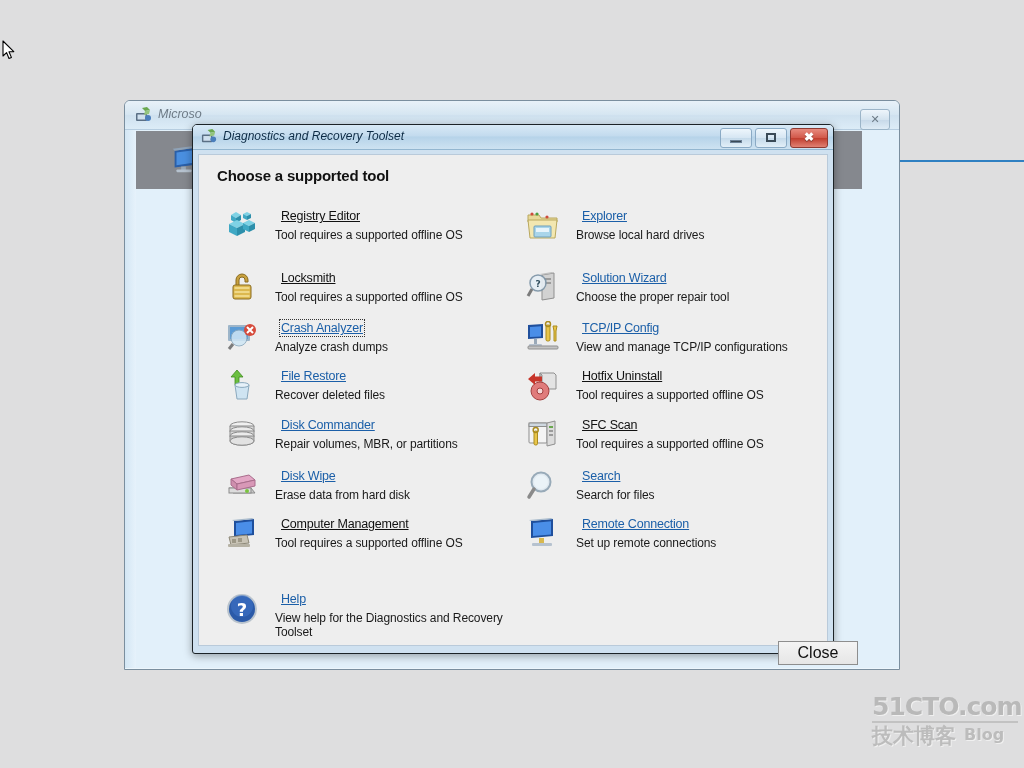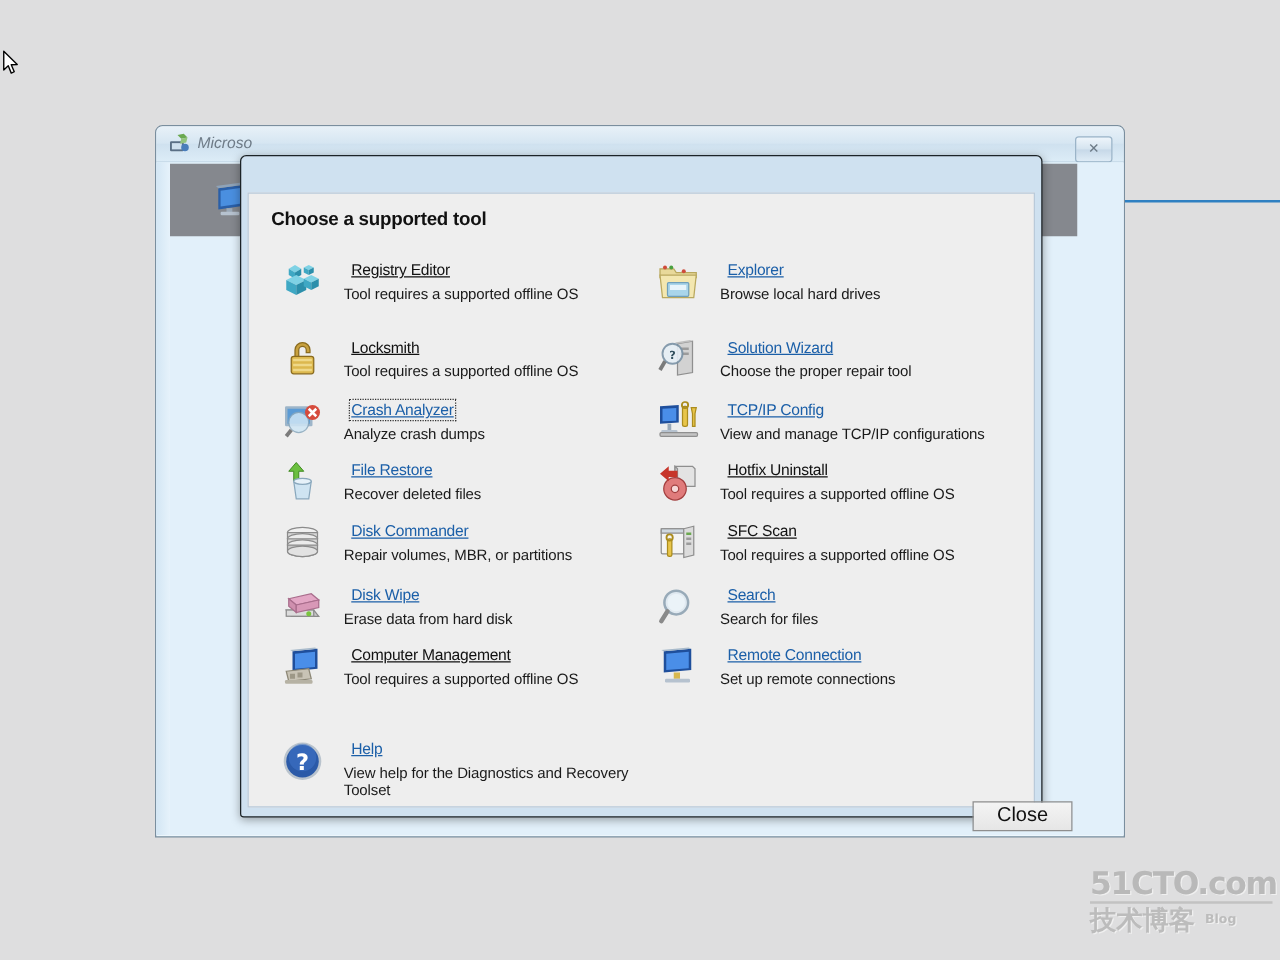--- a/index.html
+++ b/index.html
@@ -296,35 +296,35 @@
     text-shadow: 1px 1px 0 #f0f0f0;
   }
   .wm-rule {
     height: 2px;
     background: #c2c2c2;
     margin: 1px 0 2px 0;
     width: 146px;
   }
   .wm-bot {
     display: flex;
-    align-items: center;
+    align-items: flex-start;
     gap: 8px;
   }
   .wm-cn {
     font-family: "DejaVu Sans", sans-serif;
     font-weight: bold;
     font-size: 21px;
     color: #bcbcbc;
     line-height: 22px;
     text-shadow: 1px 1px 0 #f0f0f0;
   }
   .wm-blog {
     font-family: "DejaVu Sans", sans-serif;
     font-weight: bold;
-    font-size: 10px;
+    font-size: 16px;
     color: #bcbcbc;
     line-height: 20px;
     text-shadow: 1px 1px 0 #f0f0f0;
   }
 
   
   .cursor {
     position: absolute;
     left: 2px;
     top: 40px;
@@ -361,20 +361,41 @@
           <rect x="13" y="23" width="5" height="4" fill="#9aa9b8"></rect>
           <rect x="8" y="26" width="16" height="3" rx="1" fill="#b6c2cf"></rect>
         </svg>
       </div>
       <div class="bg-right-edge"></div>
     </div>
   </div>
 
   <div class="dialog">
 
+    <div class="dlg-titlebar">
+      <svg class="dlg-title-icon" viewBox="0 0 18 18">
+        <rect x="1" y="7" width="11" height="8" rx="1" fill="#5a6f85"></rect>
+        <rect x="2.5" y="8.5" width="8" height="5" fill="#cfe0ee"></rect>
+        <path d="M7 2 L12 1 L15 4 L10 5 Z" fill="#6aa84f"></path>
+        <path d="M10 5 L15 4 L14 8 L9 9 Z" fill="#93c47d"></path>
+        <circle cx="13" cy="12" r="3" fill="#4a7ebb"></circle>
+      </svg>
+      <div class="dlg-title-text">Diagnostics and Recovery Toolset</div>
+      <div class="dlg-btns">
+        <div class="dlg-btn">
+          <span class="min-glyph"></span>
+        </div>
+        <div class="dlg-btn">
+          <span class="max-glyph"></span>
+        </div>
+        <div class="dlg-btn close">
+          <span class="close-glyph">✖</span>
+        </div>
+      </div>
+    </div>
 
     <div class="dlg-inner">
 
       <div class="page-title">Choose a supported tool</div>
 
       <div class="tool" style="left:26px; top:54px;">
         <svg class="tool-icon" viewBox="0 0 34 34">
           <g>
             <path d="M6 6 L11 3 L16 6 L11 9 Z" fill="#7fd2e5"></path>
               <path d="M6 6 L6 11 L11 14 L11 9 Z" fill="#3fa8c4"></path>

